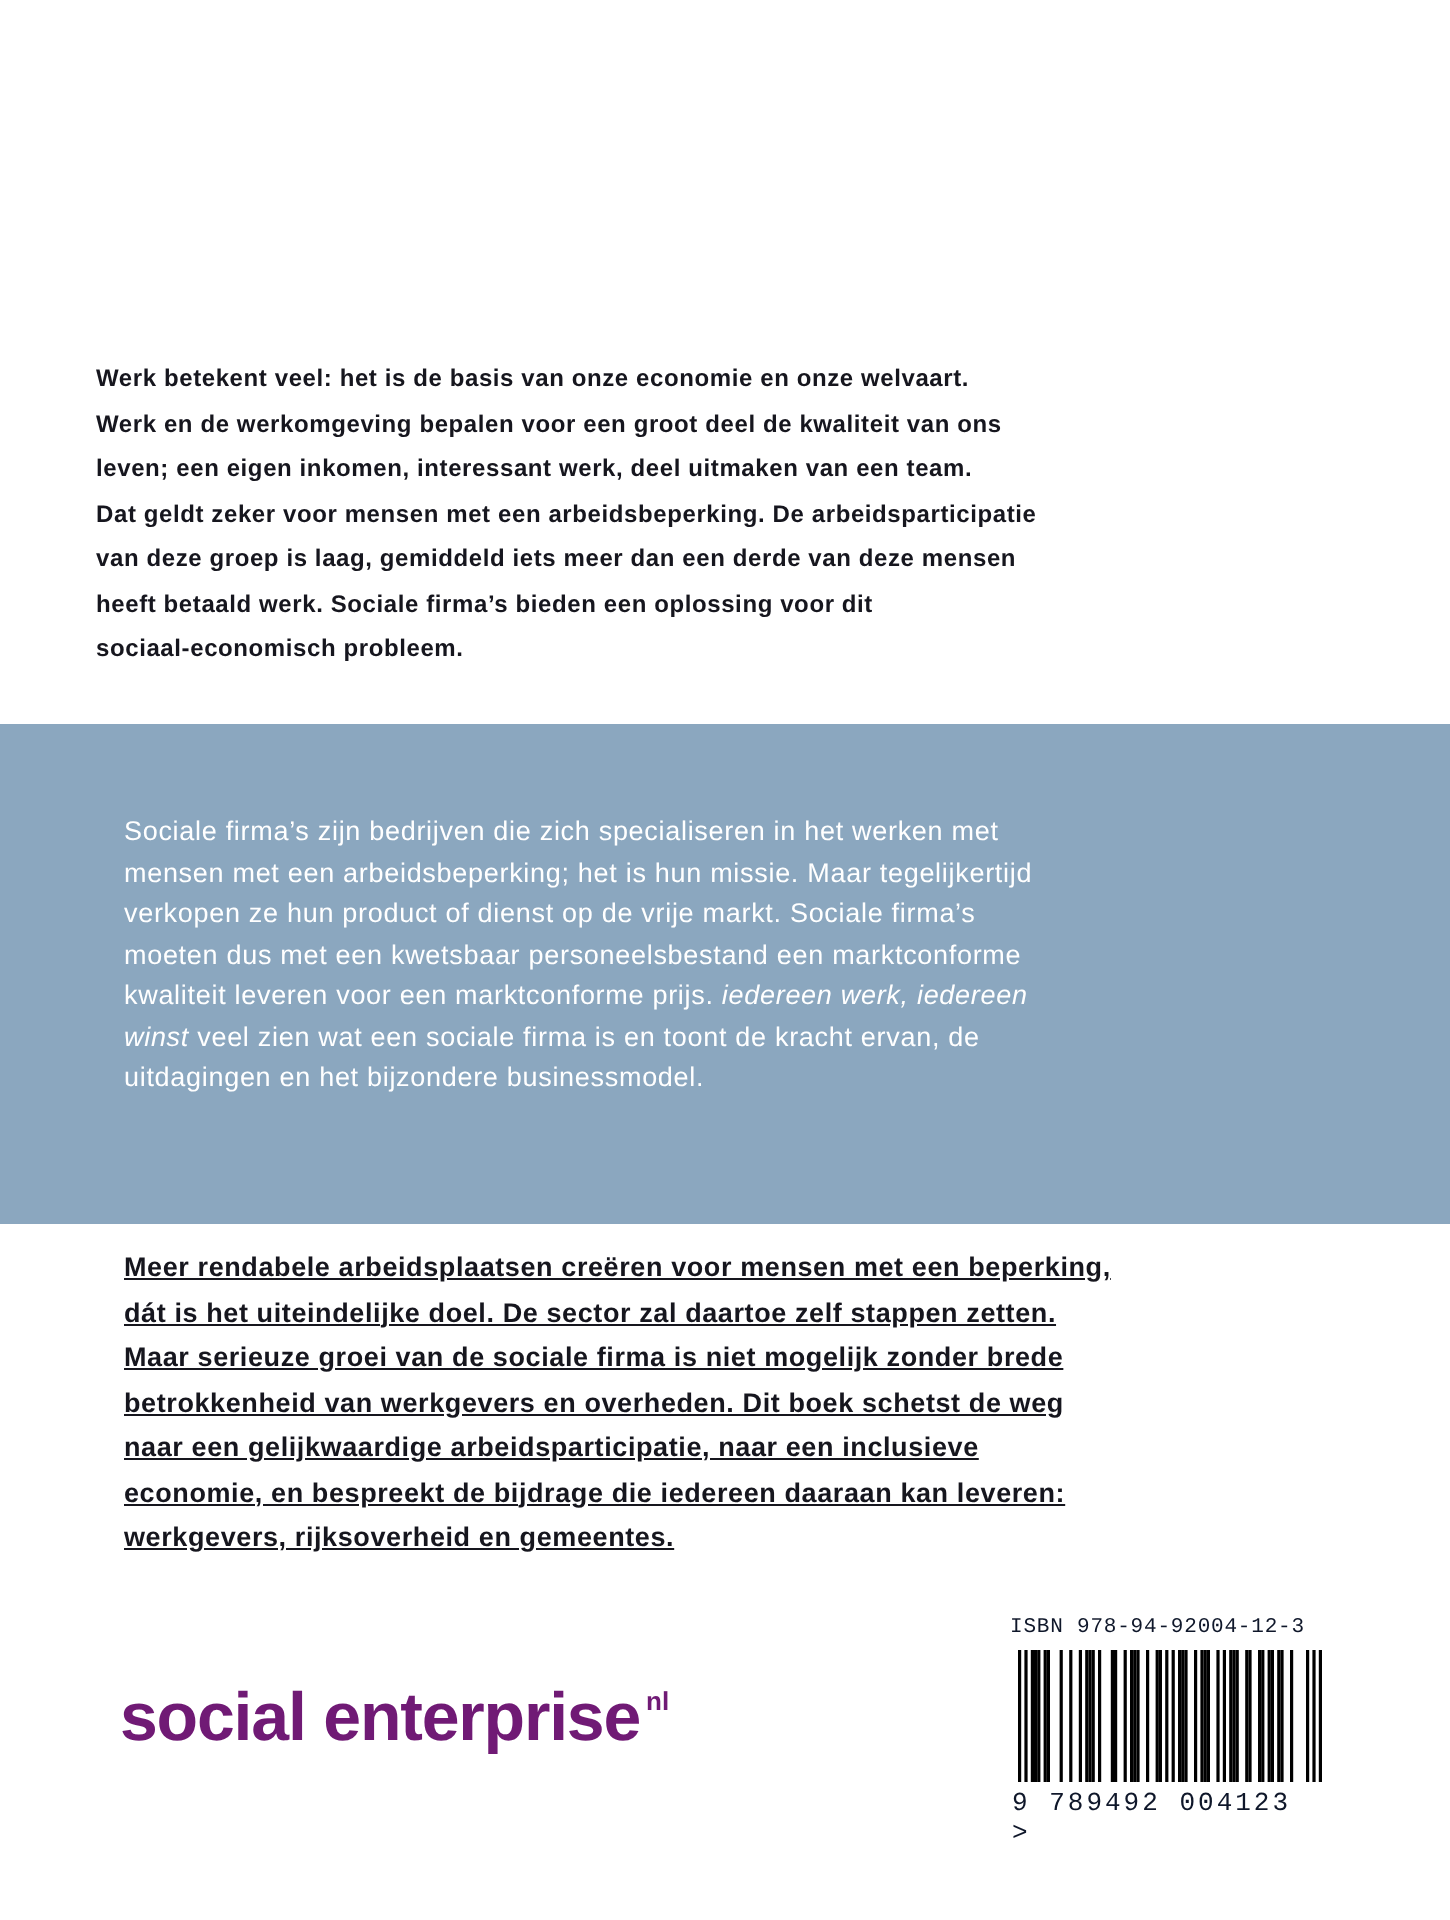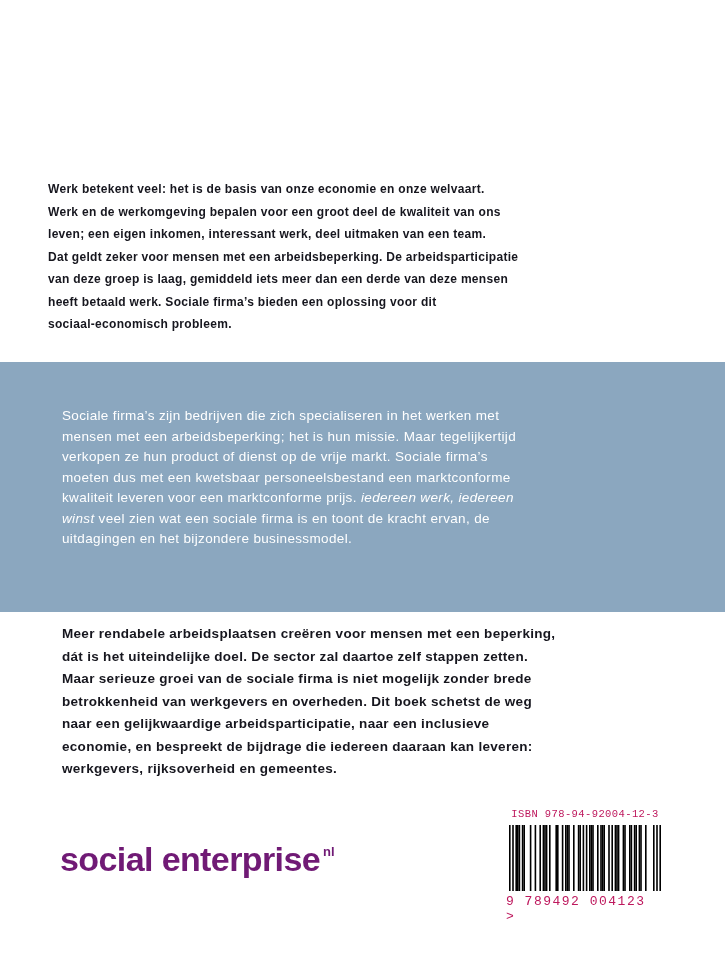--- a/index.html
+++ b/index.html
@@ -27,21 +27,21 @@
     font-size: 13.5px; font-weight: 700; line-height: 22.5px; letter-spacing: 0.3px;
   }
   .logo {
     position: absolute; left: 60px; top: 840px;
     font-size: 34px; font-weight: 700; letter-spacing: -0.6px; color: #701a75;
     white-space: nowrap;
   }
   .logo-sup { font-size: 13px; position: relative; top: -15px; left: 3px; letter-spacing: 0; }
   .barcode {
     position: absolute; right: 60px; top: 808px; width: 160px;
-    text-align: center; color: #be185d;
+    color: #0f172a;
   }
   .isbn {
     font-family: "Liberation Mono", monospace;
     font-size: 10.5px; letter-spacing: 0.4px; white-space: nowrap;
   }
   .bars { display: block; margin: 5px auto 0; }
   .numrow {
     display: flex; justify-content: space-between; align-items: baseline;
     font-family: "Liberation Mono", monospace;
     font-size: 13px; margin-top: 3px; padding: 0 1px; letter-spacing: 1.5px; flex-direction: column;
@@ -61,21 +61,21 @@
 <div class="band" style="background: rgb(139, 167, 191);">
   <div class="band-text para" style="color: rgb(255, 255, 255);"><span>Sociale firma’s zijn bedrijven die zich specialiseren in het werken met
 mensen met een arbeidsbeperking; het is hun missie. Maar tegelijkertijd
 verkopen ze hun product of dienst op de vrije markt. Sociale firma’s
 moeten dus met een kwetsbaar personeelsbestand een marktconforme
 kwaliteit leveren voor een marktconforme prijs. </span><span class="book-title">iedereen werk, iedereen
 winst</span><span> veel zien wat een sociale firma is en toont de kracht ervan, de
 uitdagingen en het bijzondere businessmodel.</span></div>
 </div>
 
-<div class="outro para" style="color: rgb(22, 22, 30);">Meer rendabele arbeidsplaatsen creëren voor mensen met een beperking,
+<div class="outro para" style="color: rgb(22, 22, 30); text-decoration: underline;">Meer rendabele arbeidsplaatsen creëren voor mensen met een beperking,
 dát is het uiteindelijke doel. De sector zal daartoe zelf stappen zetten.
 Maar serieuze groei van de sociale firma is niet mogelijk zonder brede
 betrokkenheid van werkgevers en overheden. Dit boek schetst de weg
 naar een gelijkwaardige arbeidsparticipatie, naar een inclusieve
 economie, en bespreekt de bijdrage die iedereen daaraan kan leveren:
 werkgevers, rijksoverheid en gemeentes.</div>
 
 <div class="logo"><span>social enterprise</span><span class="logo-sup">nl</span></div>
 
 <div class="barcode">

